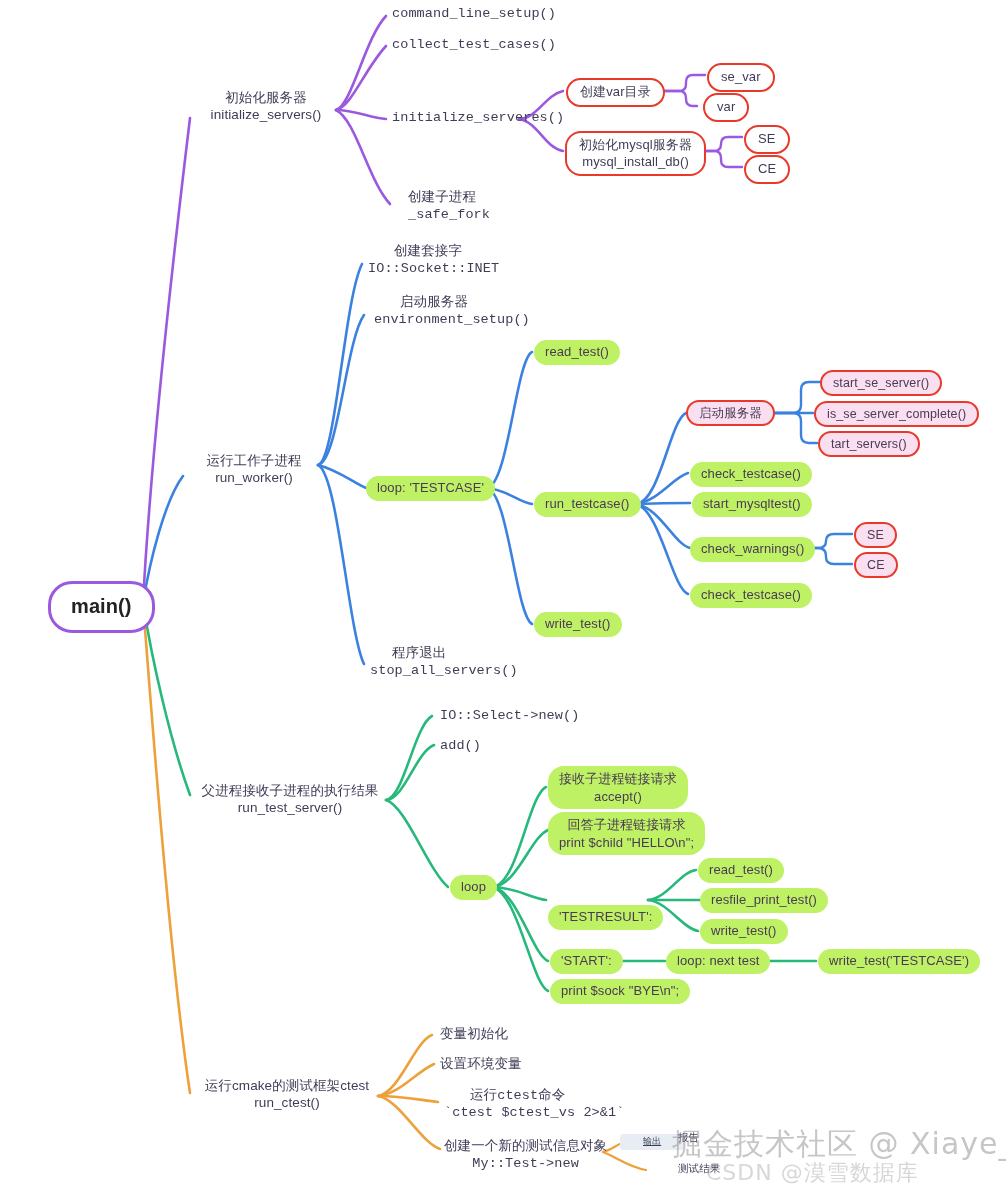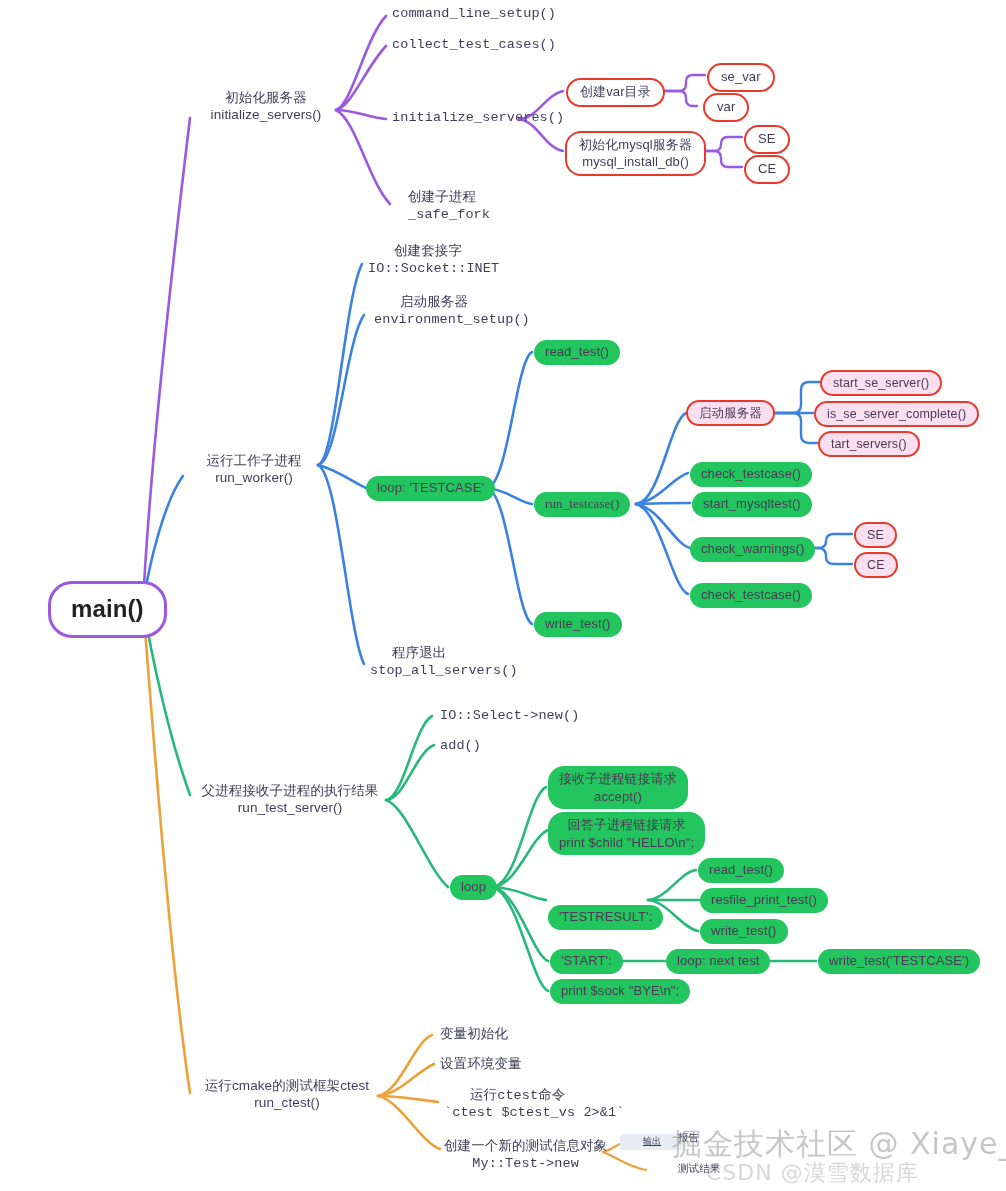--- a/index.html
+++ b/index.html
@@ -30,21 +30,21 @@
     white-space:nowrap;
     letter-spacing:.1px;
   }
   
   .plain{
     color:#3f3d56;
     font-size:13.5px;
   }
   
   .chip{
-    background:#22c55e;
+    background:#bef264;
     color:#4a3a55;
     border-radius:14px;
     padding:4px 11px;
     font-size:13px;
   }
   .chip.two{border-radius:16px;line-height:1.35;}
   
   .redwhite{
     background:#ffffff;
     border:2.6px solid #e8392b;
@@ -61,21 +61,21 @@
     color:#4a3a55;
     padding:3px 11px;
     font-size:12.5px;
   }
   
   .root{
     background:#ffffff;
     border:3px solid #9b59e0;
     border-radius:24px;
     color:#222;
-    font-size:24px;
+    font-size:20px;
     font-weight:bold;
     padding:10px 20px;
   }
   
   .badge{
     background:#e8edf3;
     color:#36415a;
     border-radius:3px;
     font-size:9px;
     padding:2px 23px;
@@ -266,21 +266,21 @@
     <span>loop: 'TESTCASE'</span>
   </div>
   <div class="node plain ml" style="left:370px;top:645px;flex-direction:column;align-items:flex-start;">
     <span style="margin-left:22px">程序退出</span>
     <span>stop_all_servers()</span>
   </div>
 
   <div class="node chip" style="left:534px;top:340px;">
     <span>read_test()</span>
   </div>
-  <div class="node chip" style="left:534px;top:492px;font-family:Liberation Serif, serif;">
+  <div class="node chip" style="left:534px;top:492px;">
     <span>run_testcase()</span>
   </div>
   <div class="node chip" style="left:534px;top:612px;">
     <span>write_test()</span>
   </div>
 
   <div class="node redpink" style="left:686px;top:400px;">
     <span>启动服务器</span>
   </div>
   <div class="node chip" style="left:690px;top:462px;">

